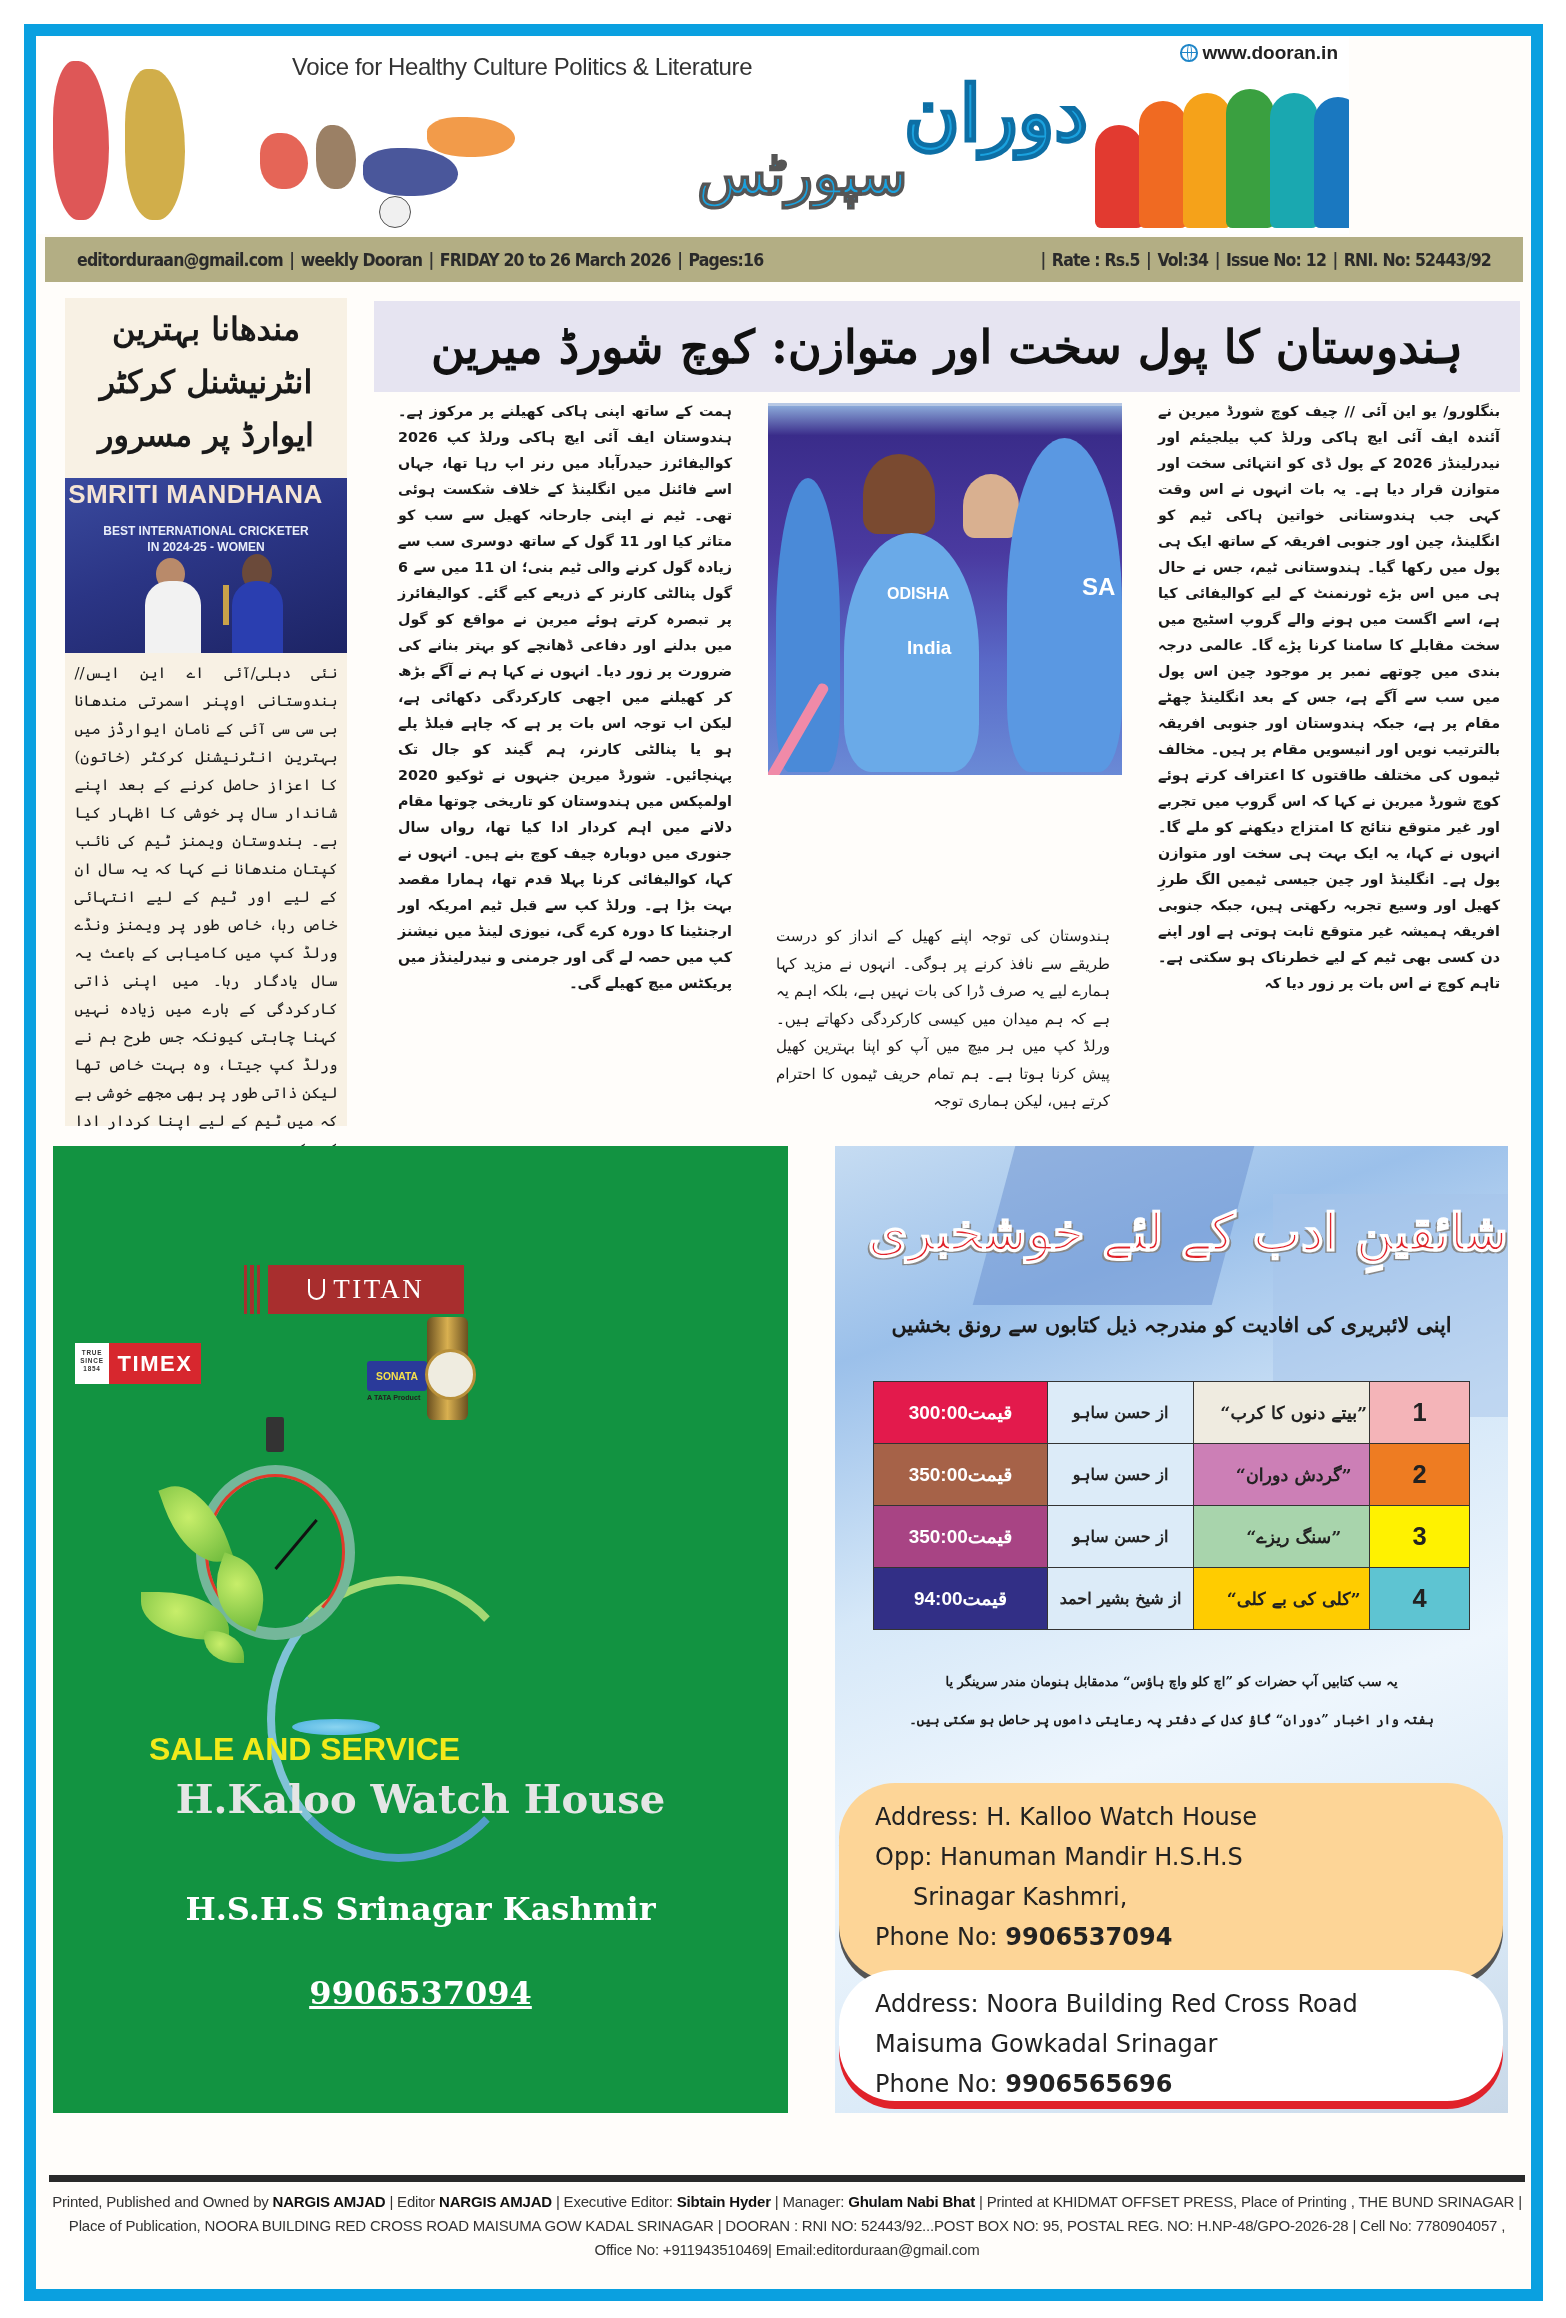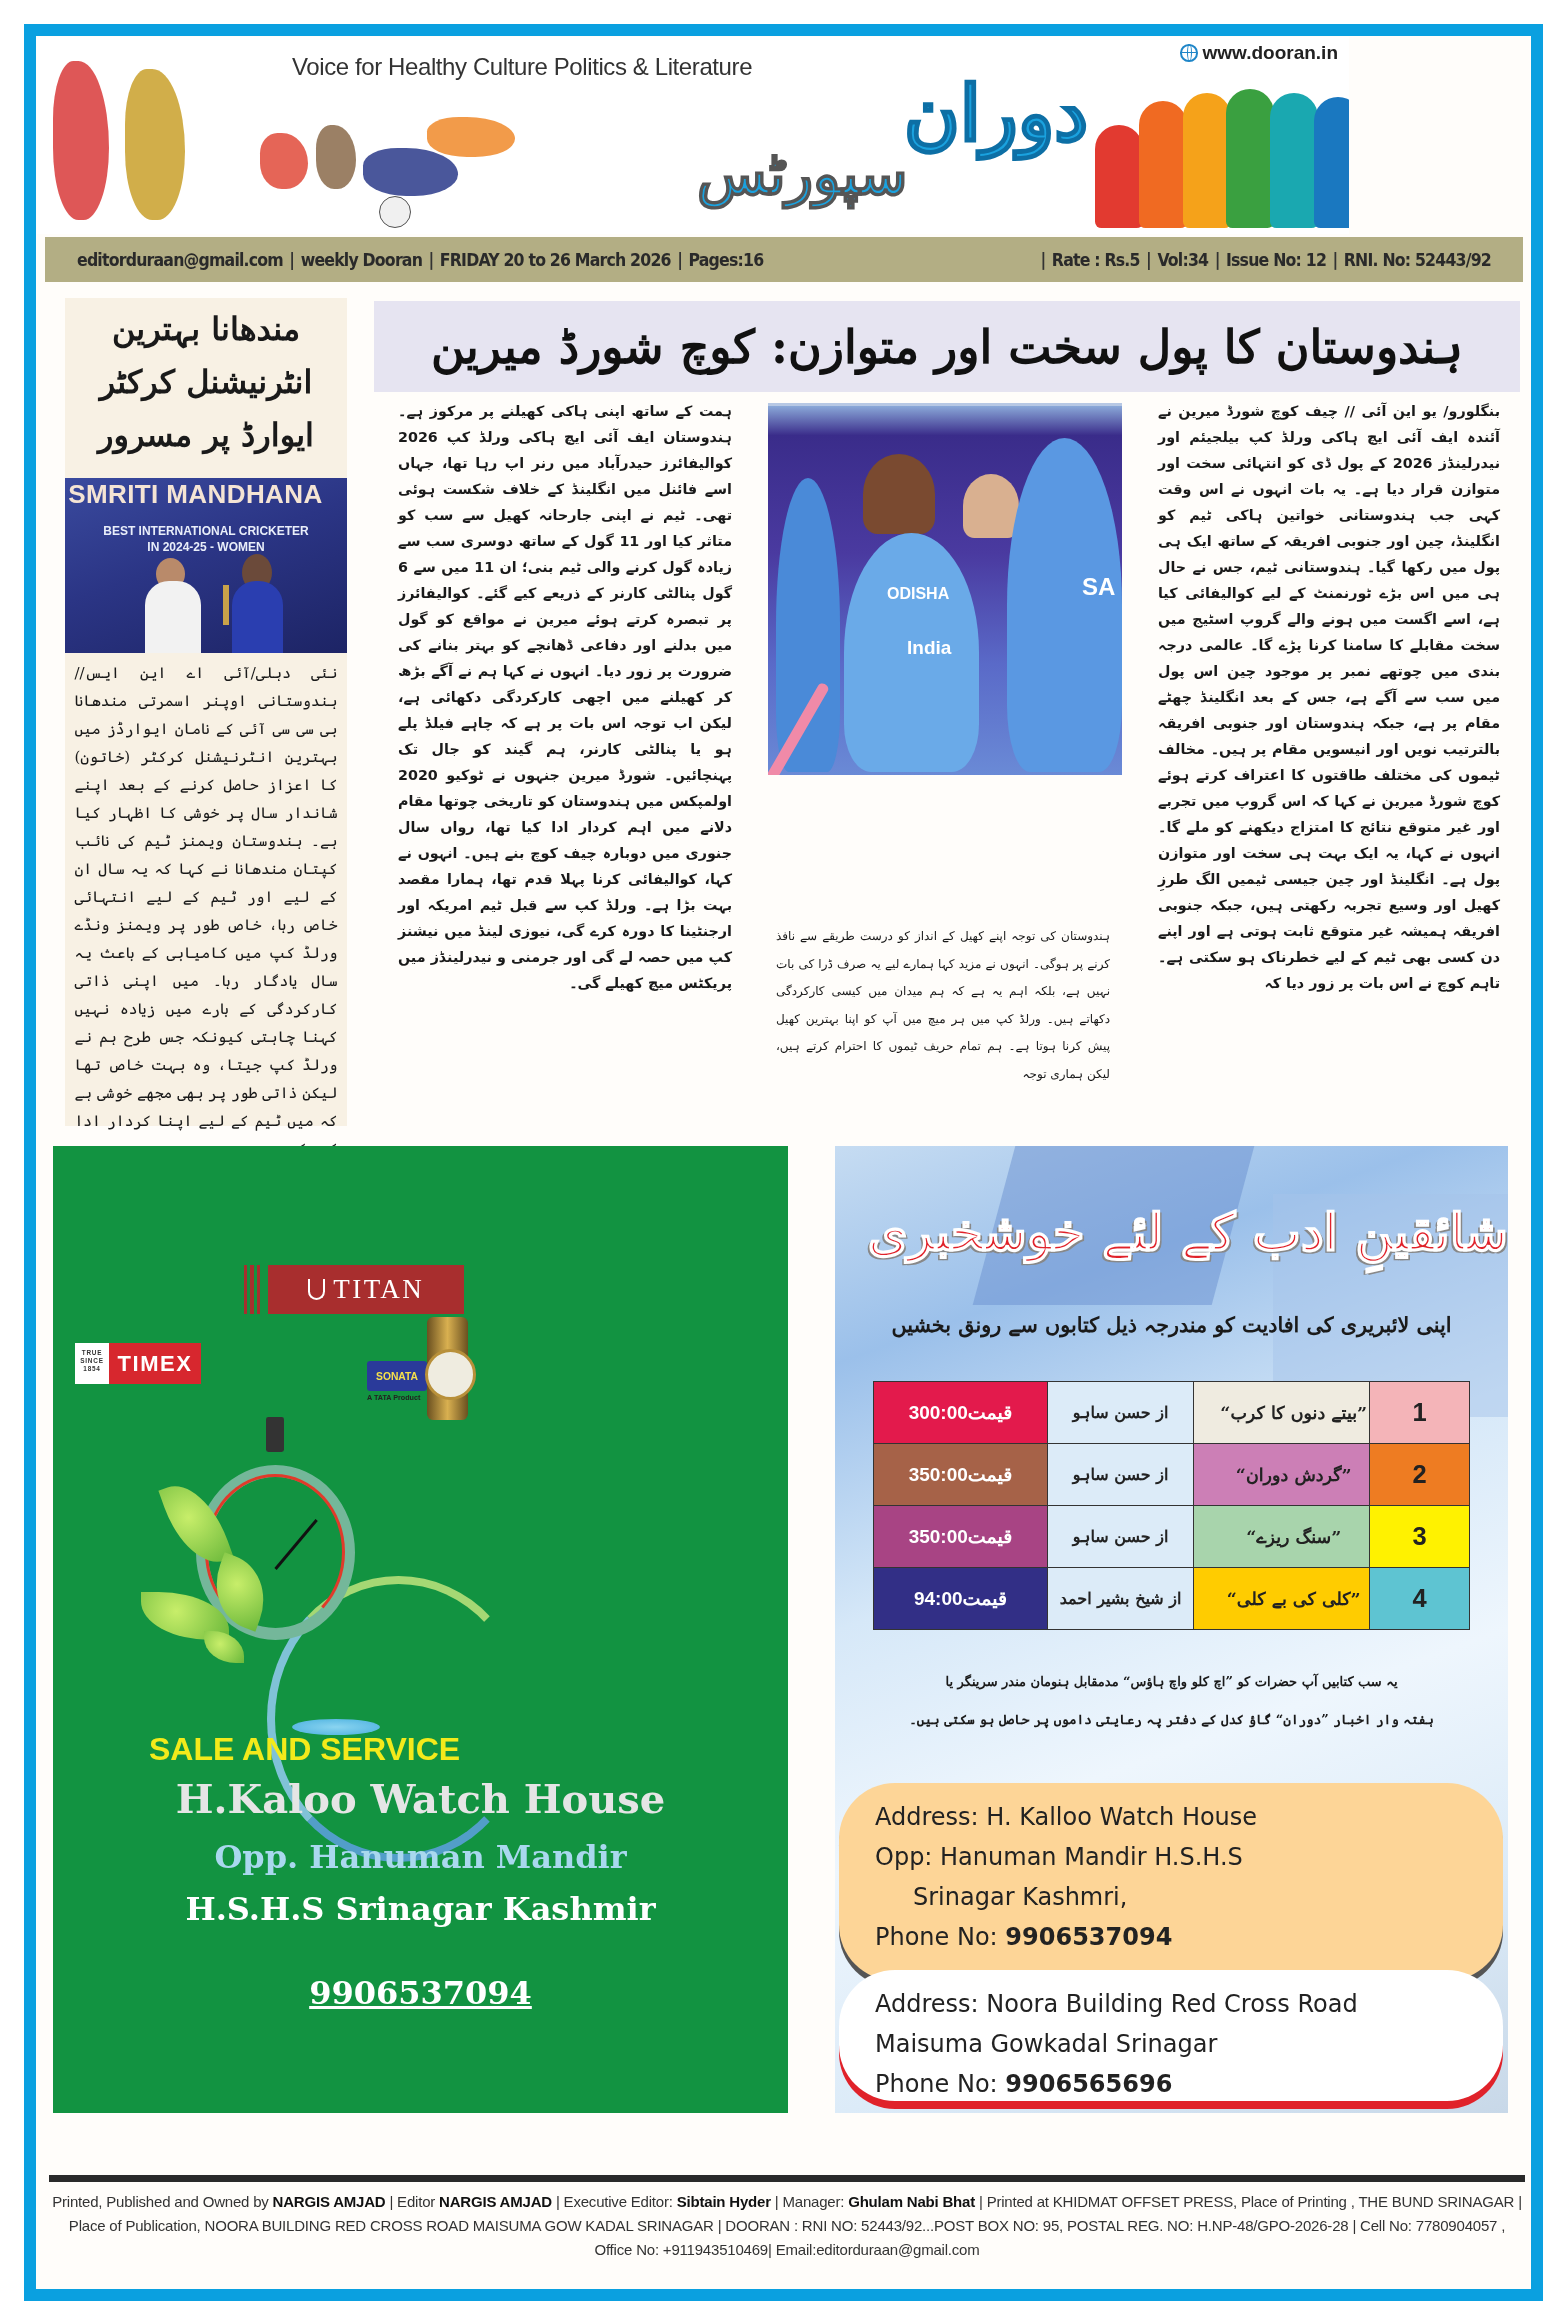--- a/index.html
+++ b/index.html
@@ -40,21 +40,21 @@
   .ph-head2 { position: absolute; left: 177px; top: 76px; width: 30px; height: 37px; background: #6b4a3a; border-radius: 50%; }
   .ph-trophy { position: absolute; left: 158px; top: 107px; width: 6.4px; height: 40px; background: #c9a24a; }
   .side-body { padding: 6.4px 9.5px 0; font-family: "DejaVu Serif", serif; font-size: 15px; line-height: 28px; direction: rtl; text-align: justify; text-align-last: right; color: #1a1a1a; }
 
   
   .headline-band { position: absolute; left: 374px; top: 301px; width: 1146px; height: 91px; background: #e6e4f1; display: flex; align-items: center; justify-content: center; }
   .headline-band h1 { font-family: "DejaVu Serif", serif; font-size: 46px; font-weight: bold; direction: rtl; color: #111; letter-spacing: 0.8px; }
   .article-col { position: absolute; top: 398px; font-family: "DejaVu Sans", sans-serif; font-size: 14.3px; line-height: 26px; direction: rtl; text-align: justify; text-align-last: right; color: #1a1a1a; font-weight: bold; }
   .col-right { left: 1158px; width: 342px; height: 716px; }
   .col-left { left: 398px; width: 334px; height: 716px; }
-  .col-mid-text { left: 776px; width: 334px; top: 923px; height: 199px; font-family: "DejaVu Serif", serif; font-weight: normal; font-size: 12px; line-height: 27.5px; }
+  .col-mid-text { left: 776px; width: 334px; top: 923px; height: 199px; font-family: "DejaVu Serif", serif; font-weight: normal; font-size: 15px; line-height: 27.5px; }
   .hockey-photo { position: absolute; left: 768px; top: 403px; width: 354px; height: 372px; background: linear-gradient(180deg, #8aa8d8 0%, #3a2c8a 8%, #4a3aa0 40%, #5a6ac8 70%, #6a8ad6 100%); overflow: hidden; border-top: 3.2px solid #b7c8e4; }
   .hp-player { position: absolute; border-radius: 50% 50% 20% 20%; }
   .hp-jersey-text { position: absolute; font-family: "Liberation Sans", sans-serif; font-weight: bold; color: #fff; font-size: 16px; }
 
   
   .ad-green { position: absolute; left: 53px; top: 1146px; width: 735px; height: 967px; background: #129341; overflow: hidden; }
   .titan-box { position: absolute; left: 215px; top: 119px; width: 196px; height: 49px; background: #a82e2e; display: flex; align-items: center; justify-content: center; gap: 8px; }
   .titan-stripes { position: absolute; left: 191px; top: 119px; width: 19px; height: 49px; background: repeating-linear-gradient(90deg, #a82e2e 0 3.2px, transparent 3.2px 6.4px); }
   .titan-logo-mark { width: 17.5px; height: 20.7px; border: 2.4px solid #fff; border-radius: 0 0 8.8px 8.8px; border-top: none; }
   .titan-text { font-family: "Liberation Serif", serif; font-size: 27px; color: #fff; letter-spacing: 2.4px; }
@@ -224,21 +224,20 @@
     <div class="sw-hand"></div>
   </div>
   <div class="leaf" style="left:119px;top:334px;width:48px;height:88px;transform:rotate(-20deg);"></div>
   <div class="leaf" style="left:88px;top:446px;width:88px;height:48px;"></div>
   <div class="leaf" style="left:159px;top:414px;width:56px;height:64px;transform:rotate(20deg);"></div>
   <div class="leaf" style="left:151px;top:485px;width:40px;height:32px;"></div>
 
   <div class="drop"></div>
   <div class="ad-text sale">SALE AND SERVICE</div>
   <div class="ad-text shop">H.Kaloo Watch House</div>
-  <div class="ad-text opp">Opp. Hanuman Mandir</div>
   <div class="ad-text city">H.S.H.S Srinagar Kashmir</div>
   <div class="ad-text phone">9906537094</div>
 </section>
 
 <section class="ad-books">
   <div class="facet1"></div>
   <div class="facet2"></div>
   <div class="books-title">شائقینِ ادب کے لئے خوشخبری</div>
   <div class="books-sub">اپنی لائبریری کی افادیت کو مندرجہ ذیل کتابوں سے رونق بخشیں</div>
   <table class="books-table">

